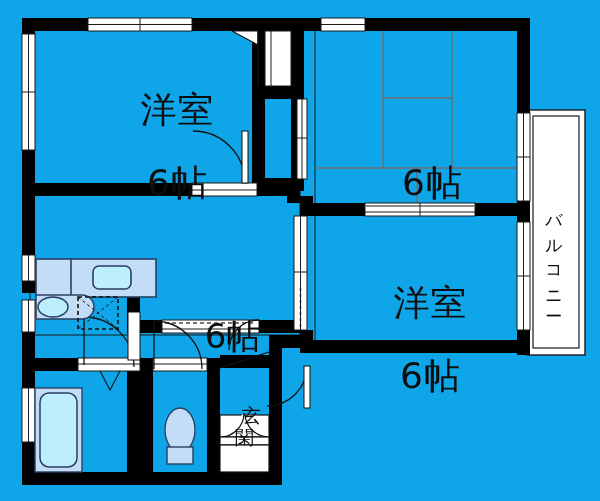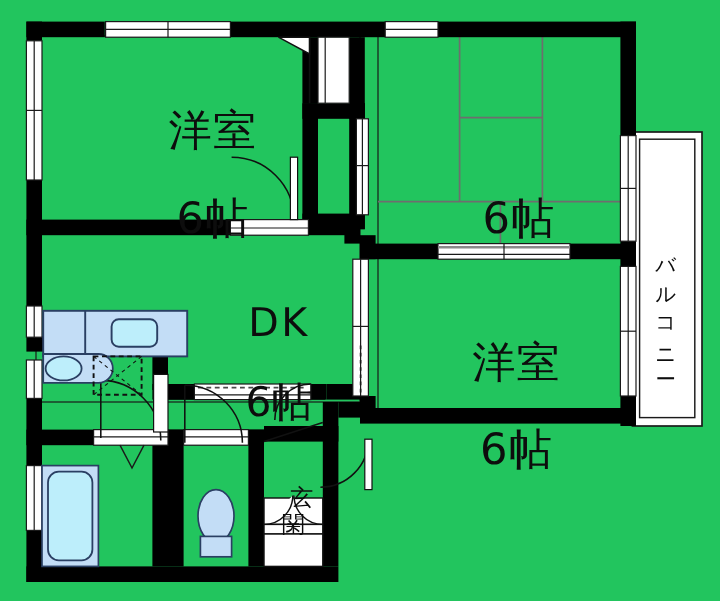--- a/index.html
+++ b/index.html
@@ -1,19 +1,19 @@
 <!DOCTYPE html>
 <html><head>
 <meta charset="utf-8">
 <title>Floor Plan</title>
 <style>
   html,body{margin:0;padding:0;background:#ffffff;}
   body{width:600px;height:501px;overflow:hidden;
        font-family:"DejaVu Sans","Liberation Sans",sans-serif;}
-  #plan{position:relative;width:600px;height:501px;background:#22c55e;}
+  #plan{position:relative;width:600px;height:501px;background:#0ea5e9;}
   #plan svg{position:absolute;left:0;top:0;}
   .lbl{position:absolute;color:#0d0d0d;font-family:"DejaVu Sans","Liberation Sans",sans-serif;
        line-height:1.02;white-space:pre;text-align:center;font-weight:400;}
   .rm{font-size:36px;letter-spacing:1px;}
   .rm2{font-size:34px;letter-spacing:0px;}
   .dk{font-size:33px;letter-spacing:2px;font-weight:500;}
   .vert{writing-mode:vertical-rl;text-orientation:upright;font-size:17px;letter-spacing:7px;}
   .gen{font-size:19px;letter-spacing:1px;line-height:1.12;}
 </style>
 </head>
@@ -245,21 +245,21 @@
   <span>洋室</span><br>
   <span>6帖</span>
 </div>
 
 <div class="lbl rm" style="left:355px;top:55px;width:130px;">
   <br>
   <span>6帖</span>
 </div>
 
 <div class="lbl dk" style="left:155px;top:218px;width:130px;">
-  <span>DK</span><br>
+  <br>
   <span class="rm2">6帖</span>
 </div>
 
 <div class="lbl rm" style="left:348px;top:248px;width:140px;">
   <span>洋室</span><br>
   <span>6帖</span>
 </div>
 
 <div class="lbl gen" style="left:222px;top:384px;width:46px;">
   <span>玄

